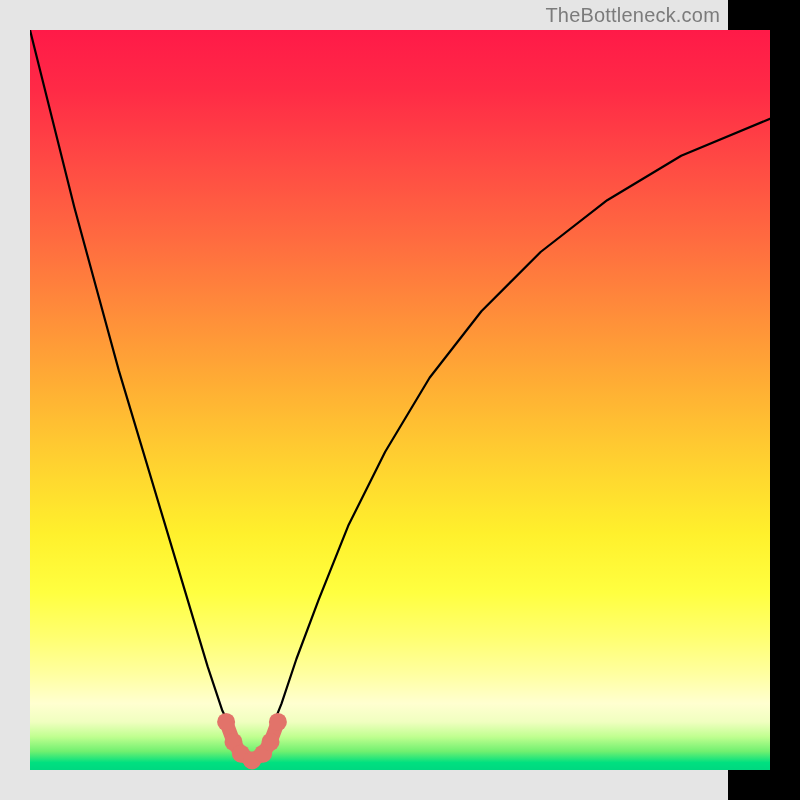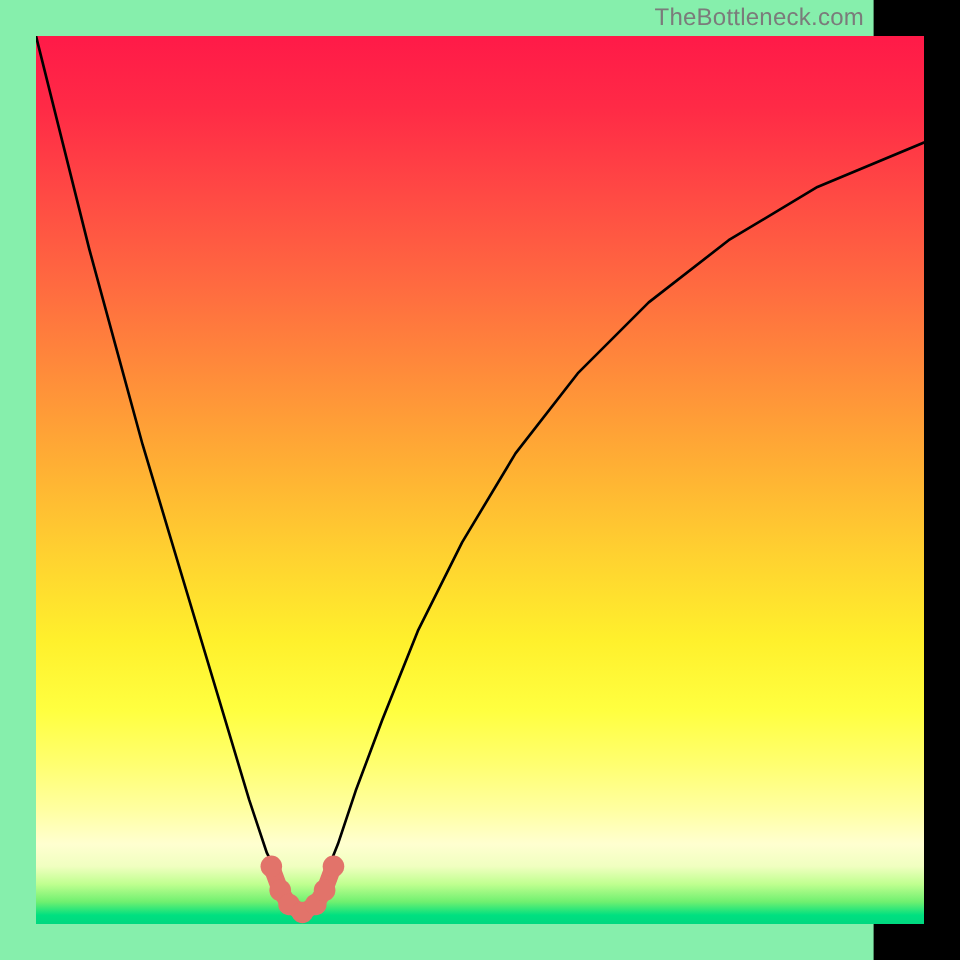--- a/index.html
+++ b/index.html
@@ -8,21 +8,21 @@
     width: 800px;
     height: 800px;
     overflow: hidden;
     background: #000;
     font-family: Arial, Helvetica, sans-serif;
   }
   .frame {
     position: absolute;
     width: 728px;
     height: 800px;
-    background: #86efac;
+    background: #e5e5e5;
   }
   .plot-area {
     position: absolute;
     left: 30px;
     top: 30px;
     width: 740px;
     height: 740px;
     overflow: hidden;
   }
   .gradient-bg {

